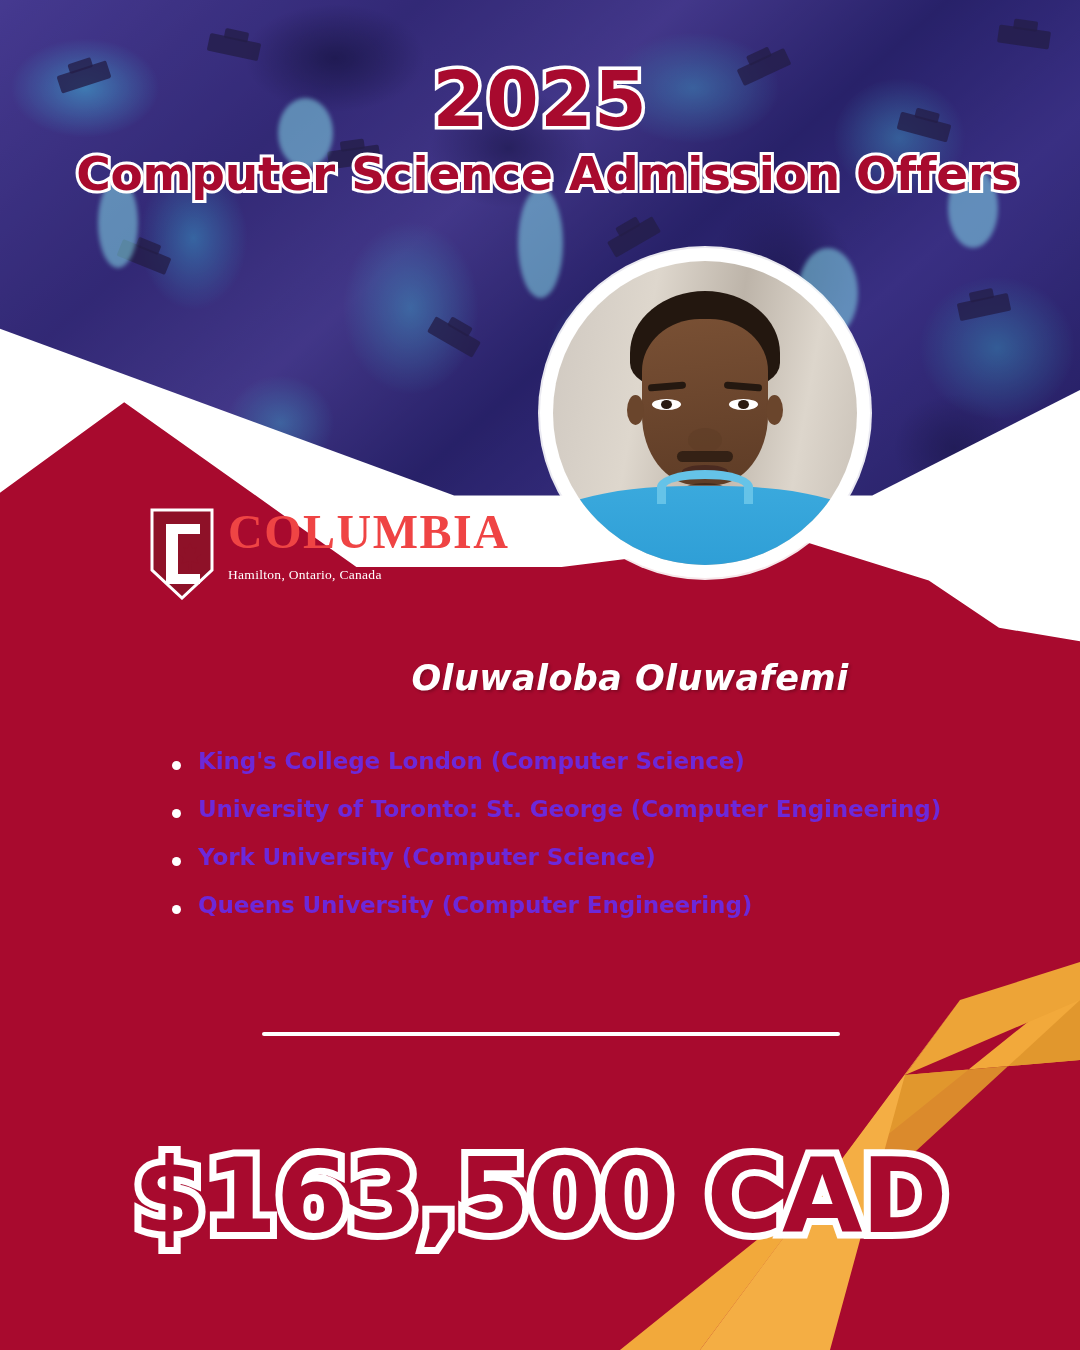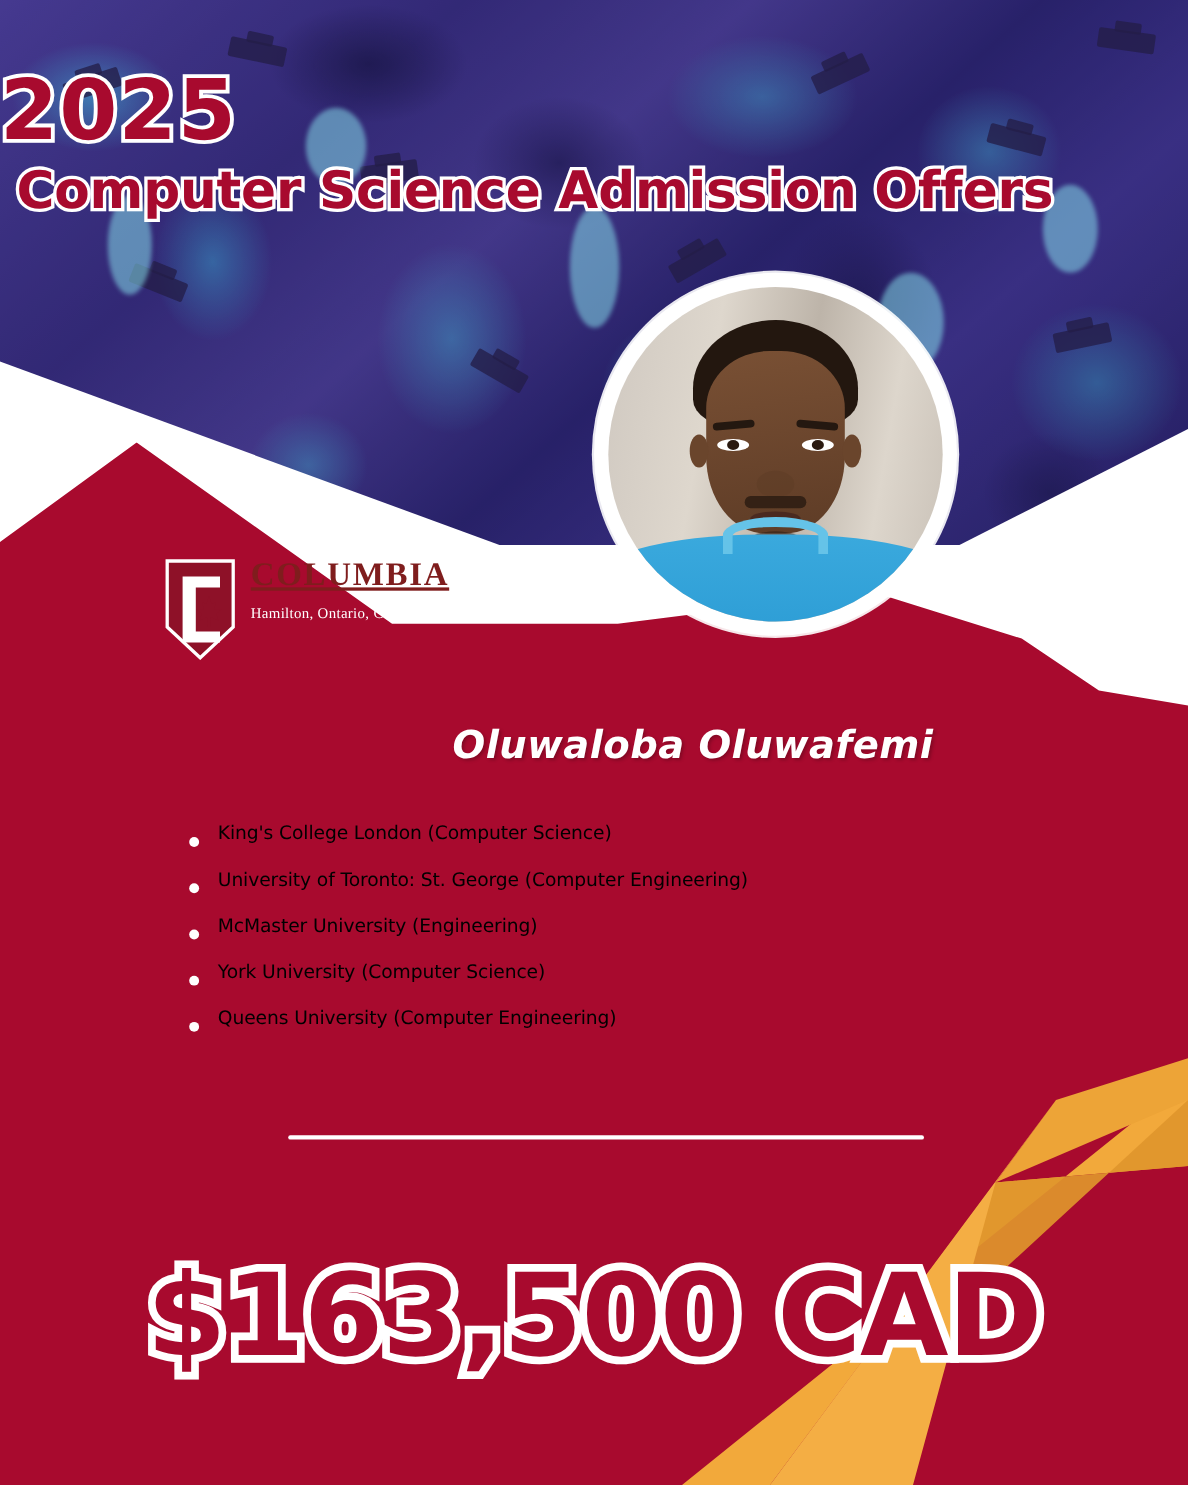--- a/index.html
+++ b/index.html
@@ -95,21 +95,21 @@
   .spark{
     position:absolute;
     background:rgba(140,236,244,.50);
     border-radius:50%;
     filter:blur(2px);
   }
 
   
   .headline{
     position:absolute; left:0; top:60px; width:1080px;
-    z-index:30;
+    text-align:center; z-index:30;
   }
   .hl-year{
     font-family:"DejaVu Sans", sans-serif;
     font-size:76px; font-weight:bold; letter-spacing:1px;
     color:#A80A2E;
     -webkit-text-stroke:7px #ffffff;
     paint-order:stroke fill;
     line-height:1.05;
   }
   .hl-main{
@@ -200,22 +200,22 @@
 
   
   .logo{
     position:absolute; left:150px; top:508px;
     display:flex; align-items:flex-start; gap:14px; z-index:30;
   }
   .logo-shield{ width:64px; height:92px; flex:0 0 auto; }
   .logo-text{ padding-top:1px; }
   .lt1{
     font-family:"Liberation Serif", serif;
-    font-size:30px; font-weight:bold; color:#7f1d1d;
-    letter-spacing:1.5px; line-height:.95;text-decoration:underline;
+    font-size:48px; font-weight:bold; color:#ef4444;
+    letter-spacing:1.5px; line-height:.95;
   }
   .lt2{
     font-family:"Liberation Serif", serif;
     font-size:26px; color:#ffffff;
     letter-spacing:1.2px; line-height:1.05; margin-top:3px;
   }
   .lt3{
     font-family:"Liberation Serif", serif;
     font-size:26px; color:#ffffff;
     letter-spacing:1.2px; line-height:1.05;
@@ -239,22 +239,22 @@
   }
 
   
   .offers{
     position:absolute; left:168px; top:748px; width:880px;
     z-index:30; list-style:none;
   }
   .offers li{
     position:relative;
     font-family:"DejaVu Sans", sans-serif;
-    font-size:17px; font-weight:normal;
-    color:#000000; letter-spacing:-.1px;
+    font-size:23px; font-weight:bold;
+    color:#6d28d9; letter-spacing:-.1px;
     padding-left:30px; margin-bottom:22px;
     white-space:nowrap;
   }
   .offers li::before{
     content:"";
     position:absolute; left:4px; top:13px;
     width:9px; height:9px; border-radius:50%;
     background:#ffffff;
   }
 
@@ -359,21 +359,20 @@
       <div class="lt1">COLUMBIA</div>
       <div class="lt4">Hamilton, Ontario, Canada</div>
     </div>
   </div>
 
   <div class="student-name">Oluwaloba Oluwafemi</div>
 
   <ul class="offers">
     <li>King's College London (Computer Science)</li>
     <li>University of Toronto: St. George (Computer Engineering)</li>
-    <li>McMaster University (Engineering)</li>
     <li>York University (Computer Science)</li>
     <li>Queens University (Computer Engineering)</li>
   </ul>
 
   <div class="divider"></div>
 
   <div class="total-amount">$163,500 CAD</div>
 
 </div>
 

